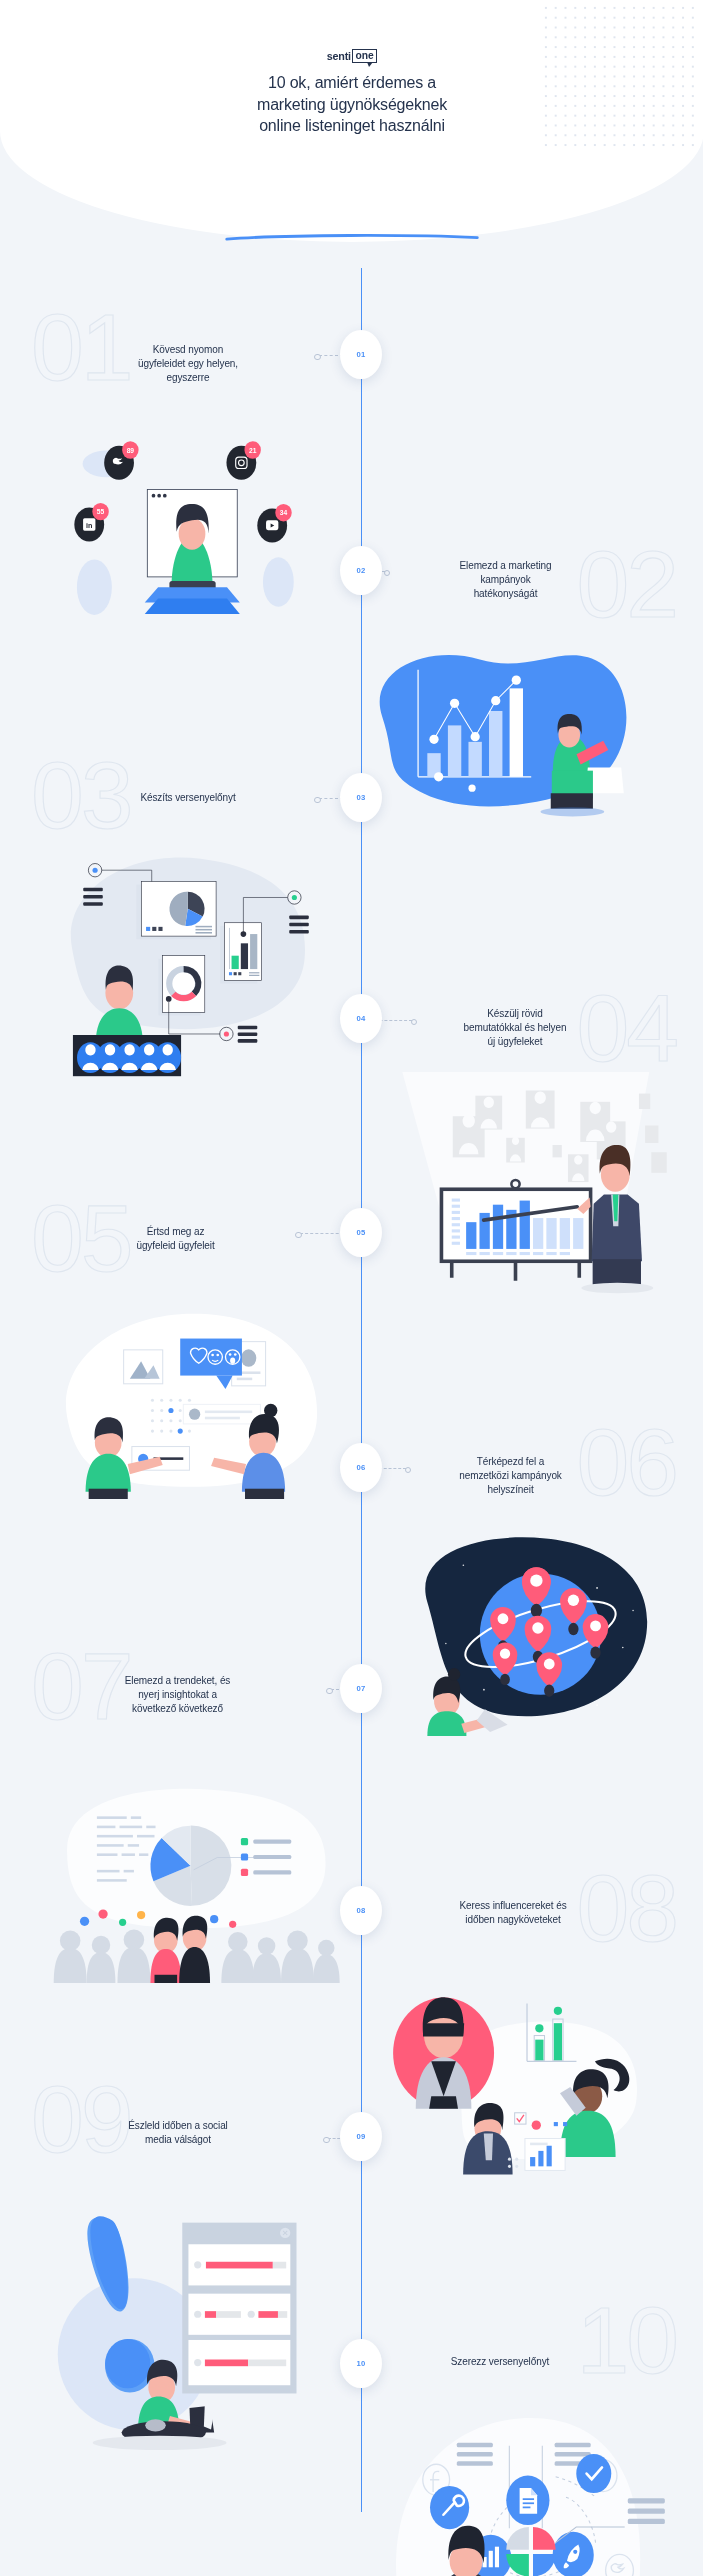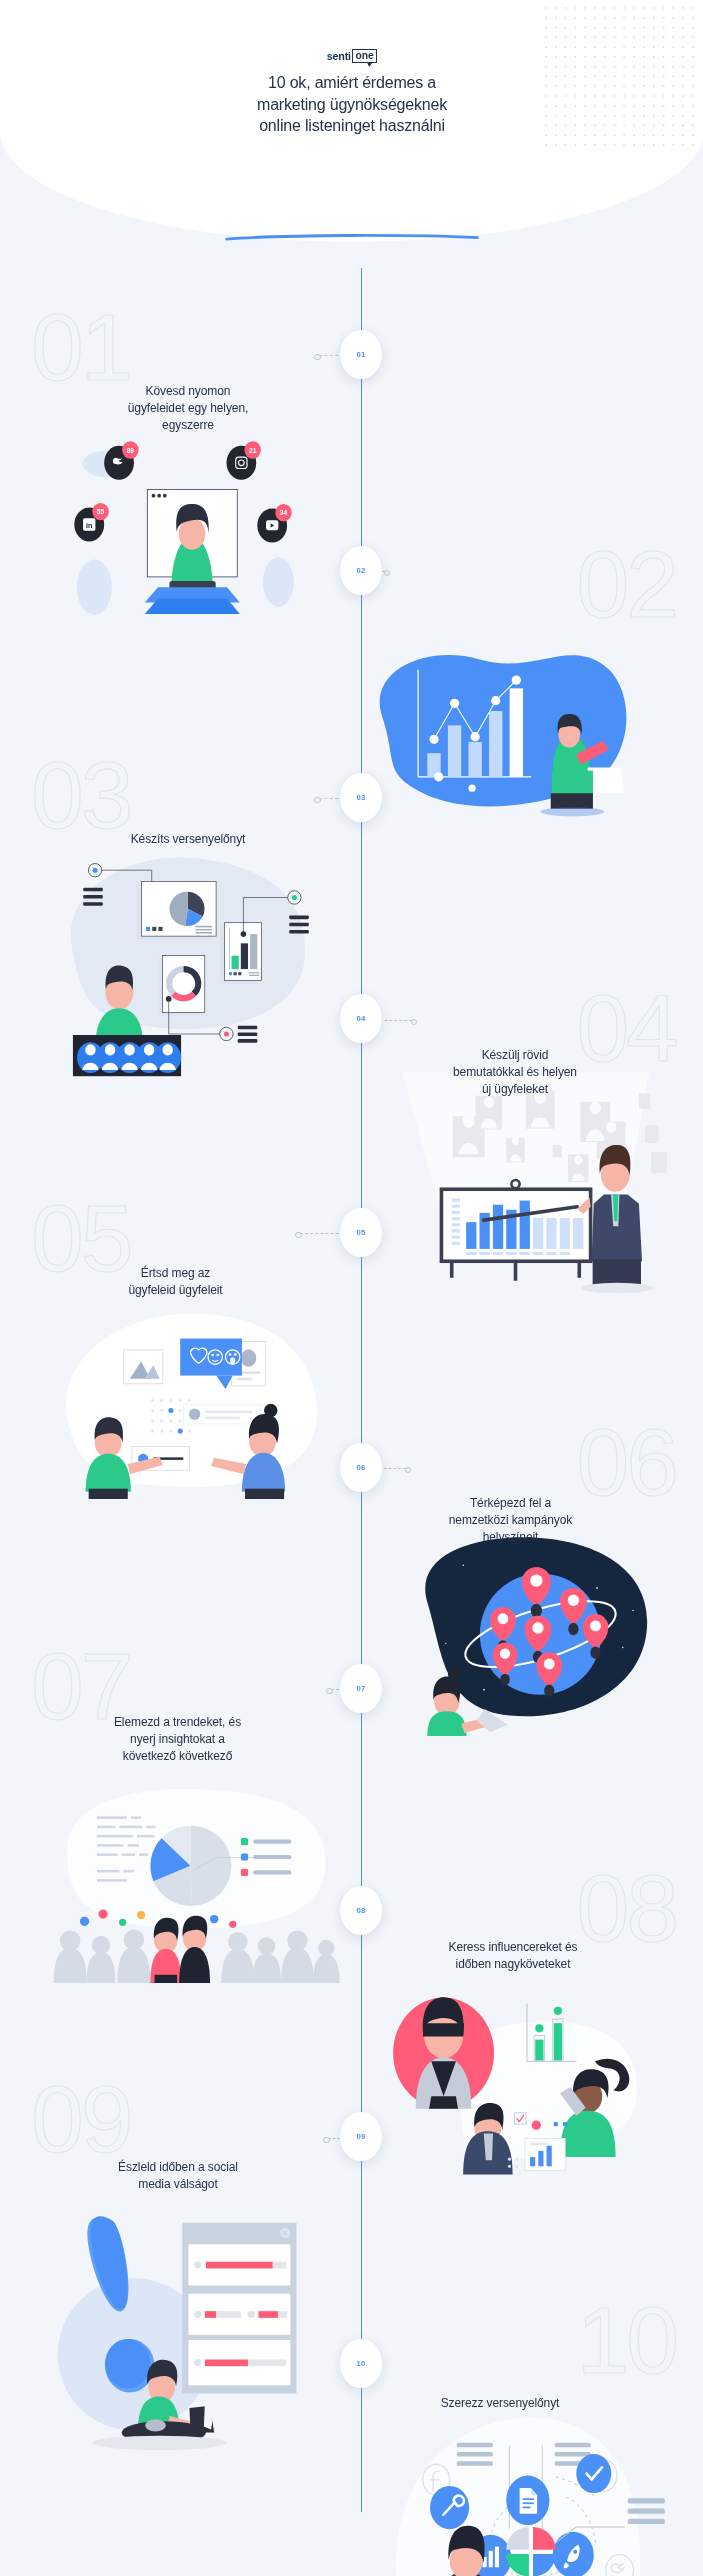--- a/index.html
+++ b/index.html
@@ -77,22 +77,22 @@
   .dash.to-left::after{ left:-4.6px; }
   .dash.to-right{ left:350px; }
   .dash.to-right::after{ right:-4.6px; }
 
   .ghost{
     position:absolute; font-size:95px; line-height:.86; font-weight:300;
     color:transparent; -webkit-text-stroke:1.1px #dfe6ef;
     letter-spacing:-3.1px; user-select:none; z-index:0;
   }
   .heading{
-    position:absolute; font-size:12px; line-height:1.42; font-weight:400;
-    color:#25334d; z-index:3; letter-spacing:-0.1px;margin-top:40px;
+    position:absolute; font-size:10px; line-height:1.42; font-weight:400;
+    color:#25334d; z-index:3; letter-spacing:-0.1px;
   }
   .heading.l{ text-align:center; }
   .heading.r{ text-align:center; }
 
   .art{ position:absolute; z-index:2; }
   svg{ display:block; overflow:visible; }
 </style>
 </head>
 <body>
 
@@ -173,20 +173,25 @@
       <rect x="406" y="170" width="24" height="19" rx="4" fill="#fff"></rect>
       <path d="M415,176 L422,180 L415,184 Z" fill="#22262f"></path>
       <ellipse cx="440" cy="155" rx="16" ry="17" fill="#ff5c7a"></ellipse>
       <text x="440" y="160" text-anchor="middle" font-size="13" font-weight="700" fill="#fff" font-family="Liberation Sans, sans-serif">34</text>
     </g>
   </svg>
 
   <div class="ghost" style="right:28px; top:544px;">02</div>
   <div class="node" style="top:546px;">02</div>
   <div class="dash to-right" style="top:571px; width:35px;"></div>
+  <div class="heading r" style="left:392px; top:559px; width:227px;">
+    <span>Elemezd a marketing</span><br>
+    <span>kampányok</span><br>
+    <span>hatékonyságát</span>
+  </div>
 
   <svg class="art" style="left:361px; top:639px;" width="289" height="180" viewBox="0 0 560 350">
     <path d="M40,150 C10,60 130,10 230,40 C330,70 400,0 470,50 C540,100 530,250 430,290 C330,330 200,340 120,300 C40,260 70,240 40,150 Z" fill="#4a90f7"></path>
     <line x1="110" y1="60" x2="110" y2="268" stroke="#fff" stroke-width="2.4"></line>
     <line x1="110" y1="268" x2="330" y2="268" stroke="#fff" stroke-width="2.4"></line>
     <rect x="128" y="222" width="26" height="46" fill="#c3daff"></rect>
     <rect x="168" y="168" width="26" height="100" fill="#c3daff"></rect>
     <rect x="208" y="200" width="26" height="68" fill="#c3daff"></rect>
     <rect x="248" y="140" width="26" height="128" fill="#c3daff"></rect>
     <rect x="288" y="96" width="26" height="172" fill="#fff"></rect>

